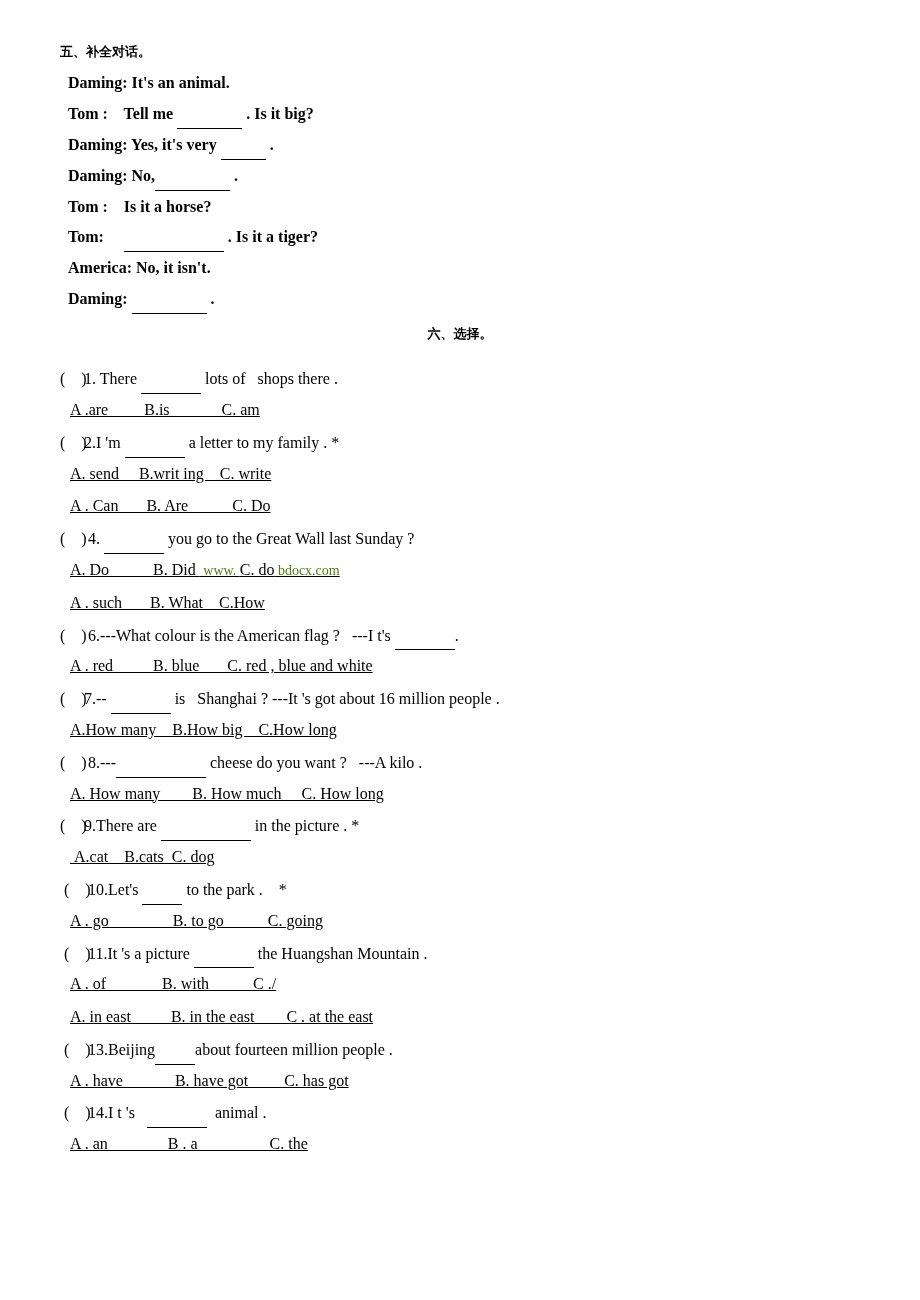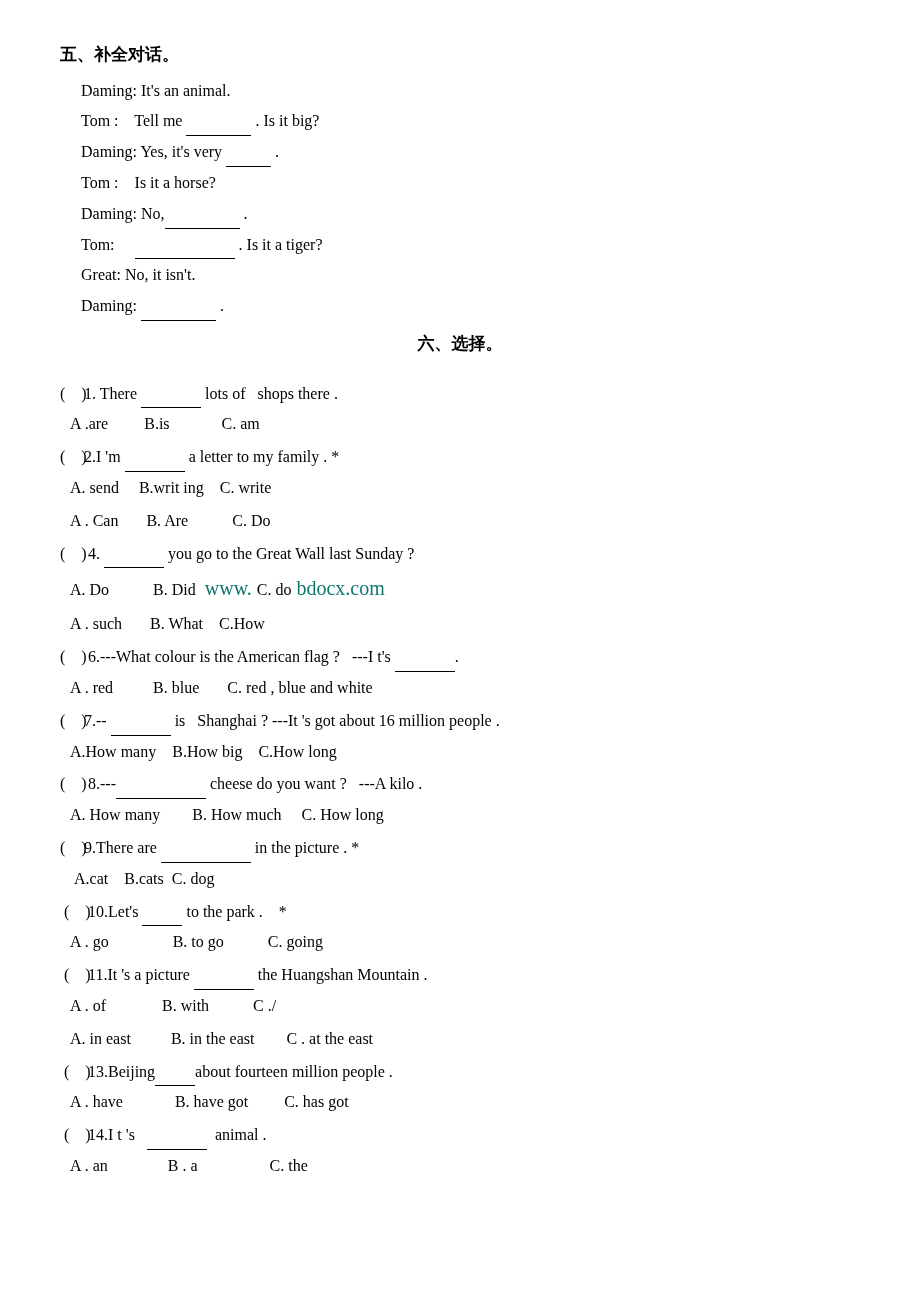--- a/index.html
+++ b/index.html
@@ -11,27 +11,28 @@
       background: #ffffff;
       font-family: "SimSun", "宋体", serif;
       font-size: 16px;
       color: #000000;
       width: 920px;
       min-height: 1300px;
       padding: 40px 60px;
       line-height: 1.8;
     }
     .section-title {
-      font-size: 17px;
+      font-size: 13px;
       font-weight: bold;
       margin-bottom: 6px;
     }
     .dialog-line {
-      margin-left: 21px;
+      margin-left: 8px;
       margin-bottom: 2px;
+      font-weight: bold;
     }
     .blank {
       display: inline-block;
       border-bottom: 1px solid #000;
       min-width: 60px;
       vertical-align: bottom;
     }
     .blank-sm {
       display: inline-block;
       border-bottom: 1px solid #000;
@@ -46,44 +47,45 @@
     }
     .choice-section {
       margin-top: 20px;
     }
     .choice-item {
       margin-bottom: 2px;
     }
     .choice-options {
       margin-left: 10px;
       margin-bottom: 4px;
+      text-decoration: underline;
     }
     .paren {
       display: inline-block;
       width: 24px;
     }
     .watermark {
-      color: #0f766e;
-      font-size: 20px;
+      color: #4d7c0f;
+      font-size: 14px;
       display: inline;
     }
   </style>
 </head>
 <body>
 
 <div class="section-title">五、补全对话。</div>
 
 <div>
   <div class="dialog-line">Daming: It's an animal.</div>
   <div class="dialog-line">Tom :&nbsp;&nbsp;&nbsp; Tell me <span class="blank" style="min-width:65px;"></span> . Is it big?</div>
   <div class="dialog-line">Daming: Yes, it's very <span class="blank" style="min-width:45px;"></span> .</div>
+  <div class="dialog-line">Daming: No,<span class="blank" style="min-width:75px;"></span> .</div>
   <div class="dialog-line">Tom :&nbsp;&nbsp;&nbsp; Is it a horse?</div>
-  <div class="dialog-line">Daming: No,<span class="blank" style="min-width:75px;"></span> .</div>
   <div class="dialog-line">Tom:&nbsp;&nbsp;&nbsp;&nbsp; <span class="blank" style="min-width:100px;"></span> . Is it a tiger?</div>
-  <div class="dialog-line">Great: No, it isn't.</div>
+  <div class="dialog-line">America: No, it isn't.</div>
   <div class="dialog-line">Daming: <span class="blank" style="min-width:75px;"></span> .</div>
 </div>
 
 <div class="section-title" style="margin-top:8px;text-align:center;">六、选择。</div>
 
 <div class="choice-section">
 
   <div class="choice-item">
     <span class="paren">(　)</span>1. There <span class="blank"></span> lots of &nbsp; shops there .
   </div>

